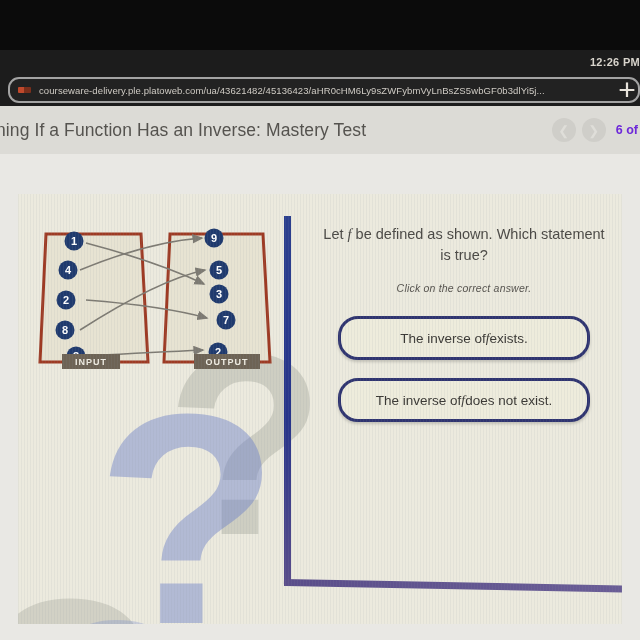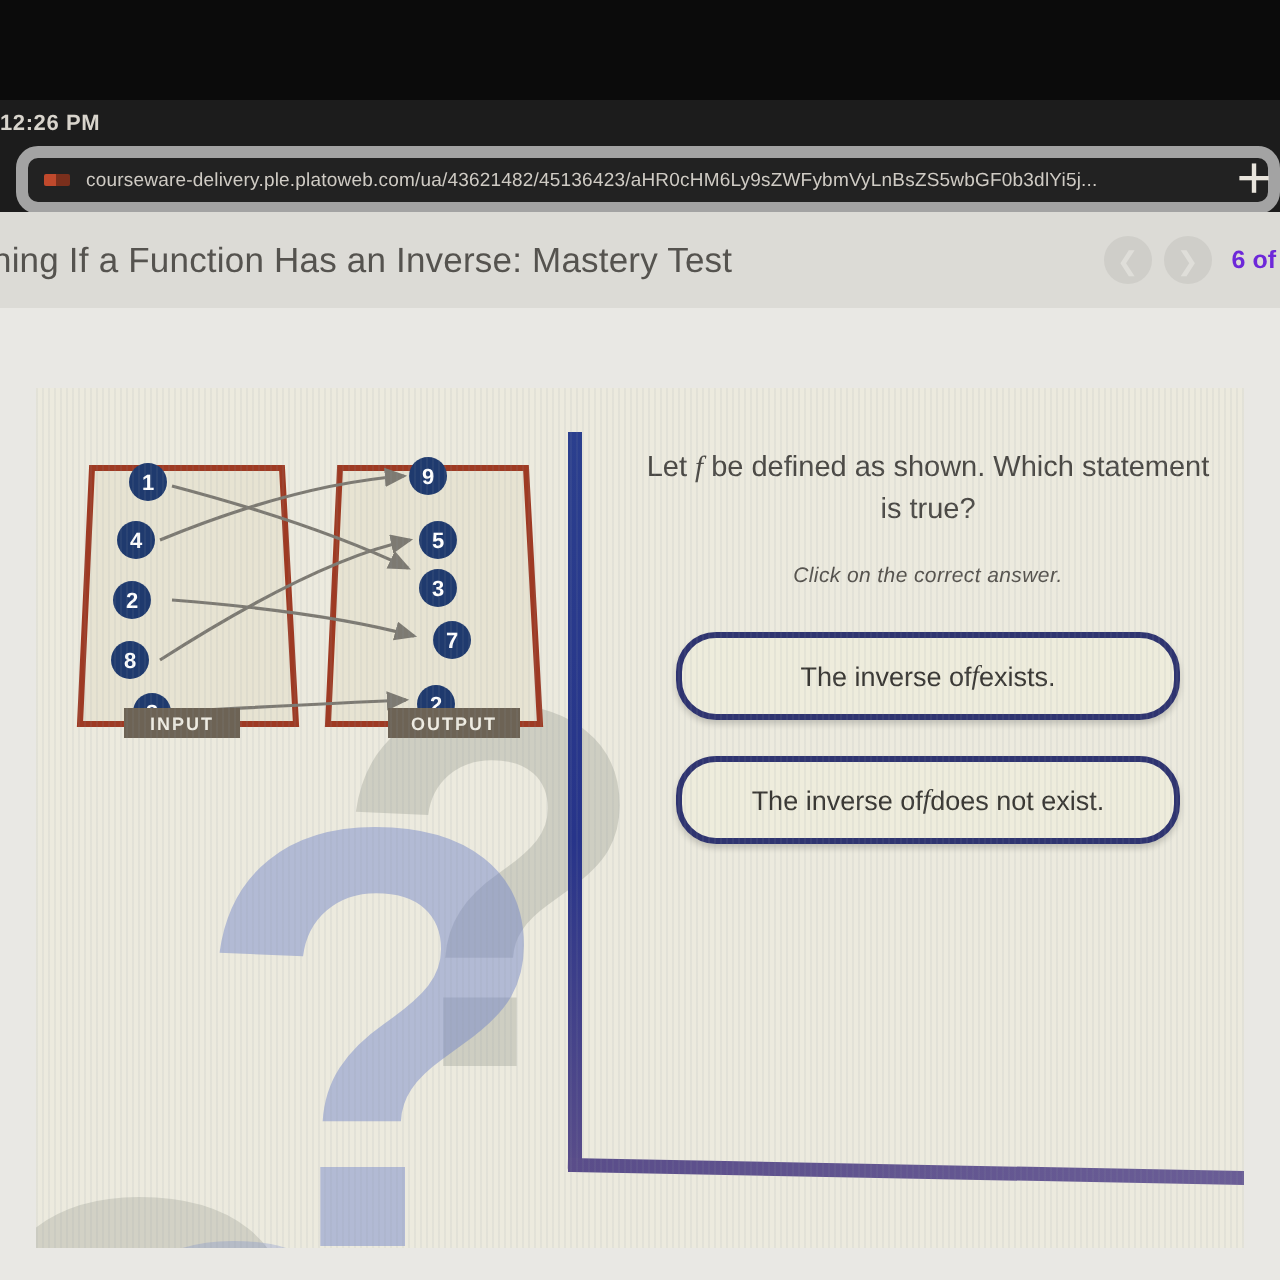--- a/index.html
+++ b/index.html
@@ -11,33 +11,33 @@
   }
 
   
   #phone-top{
     position:absolute;left:0;top:0;width:640px;height:50px;
     background:#0b0b0b;
   }
   #status-bar{
     position:absolute;left:0;top:50px;width:640px;height:24px;
     background:#1c1c1c;
-    display:flex;align-items:center;justify-content:flex-start;
+    display:flex;align-items:center;justify-content:flex-end;
   }
   #clock{
     color:#d8d4cc;font-size:11px;font-weight:bold;letter-spacing:.3px;
   }
   #browser-bar{
     position:absolute;left:0;top:74px;width:640px;height:32px;
     background:#1c1c1c;
     display:flex;align-items:center;
   }
   #url-pill{
     margin-left:8px;
-    flex:1;height:22px;border:6px solid #a3a3a3;border-radius:11px;
+    flex:1;height:22px;border:2px solid #a3a3a3;border-radius:11px;
     background:#222;
     display:flex;align-items:center;overflow:hidden;
     padding:0 8px;
   }
   #site-badge{
     width:13px;height:6px;border-radius:1px;
     background:linear-gradient(90deg,#c0492c 0 45%,#7a2f1c 45% 100%);
     flex:0 0 auto;margin-right:8px;
   }
   #url-text{

